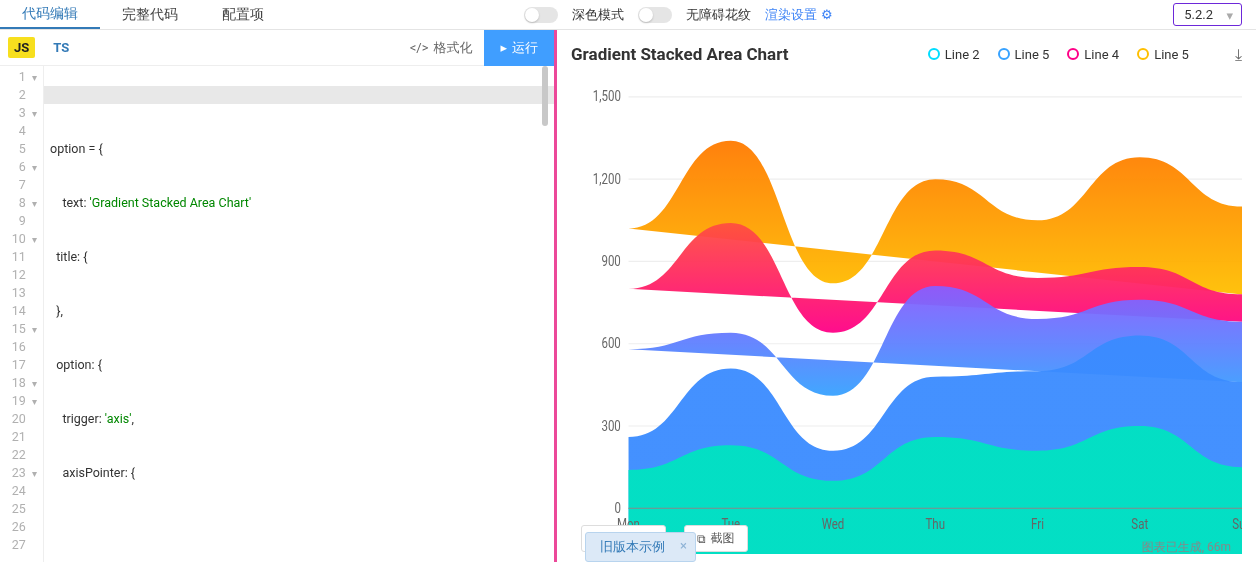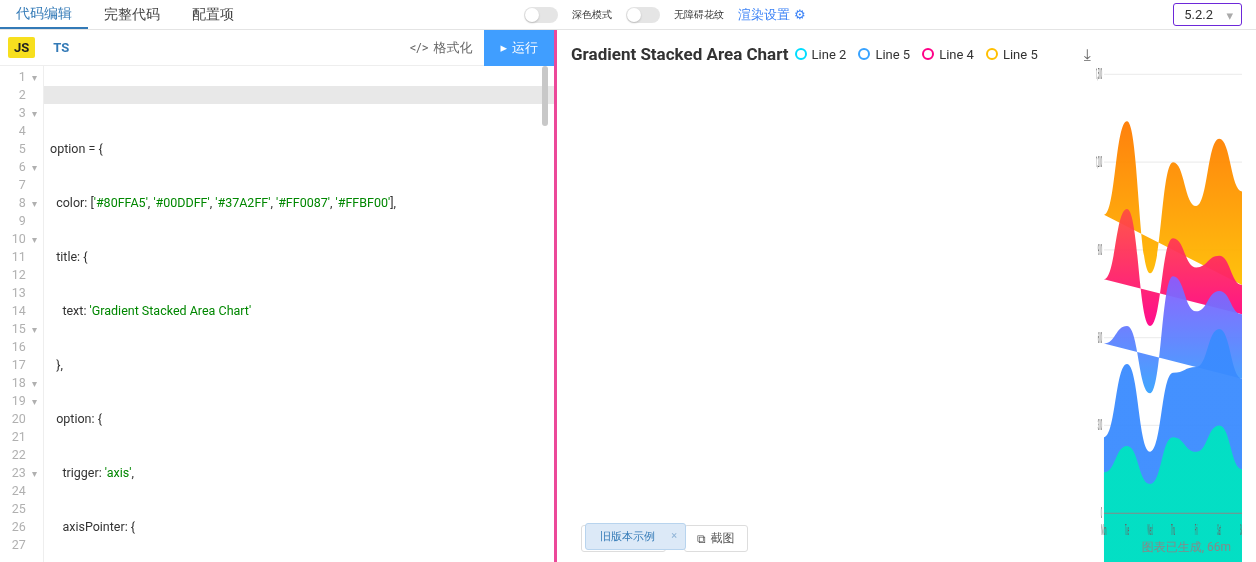--- a/index.html
+++ b/index.html
@@ -1,24 +1,24 @@
 <!DOCTYPE html>
 <html><head>
 <meta charset="utf-8">
 <style>
   *{box-sizing:border-box;margin:0;padding:0;font-family:-apple-system,BlinkMacSystemFont,"Segoe UI",Roboto,"PingFang SC","Microsoft YaHei",sans-serif}
   body{width:1256px;height:562px;overflow:hidden;background:#fff;display:flex;flex-direction:column}
   .top{display:flex;height:30px;border-bottom:1px solid #e4e4e4}
   .top-left{width:516px;display:flex;align-items:stretch;background:#fff}
-  .top-tab{padding:0 16px;display:flex;align-items:center;font-size:14px;color:#444;cursor:pointer}
+  .top-tab{padding:0 22px;display:flex;align-items:center;font-size:14px;color:#444;cursor:pointer}
   .top-tab.active{color:#337ab7;border-bottom:2px solid #337ab7;background:#fff}
   .top-right{flex:1;display:flex;align-items:center;gap:14px;padding:0 14px 0 8px;background:#fff}
   .toggle{width:34px;height:16px;border-radius:10px;background:#e5e5e5;position:relative;cursor:pointer}
   .toggle::after{content:"";position:absolute;left:1px;top:1px;width:14px;height:14px;border-radius:50%;background:#fff;box-shadow:0 1px 2px rgba(0,0,0,.2)}
-  .lbl{font-size:10px;color:#333}
+  .lbl{font-size:13px;color:#333}
   .render-set{font-size:13px;color:#3b82f6;display:flex;align-items:center;gap:4px}
   .ver-sel{border:1px solid #6d28d9;padding:3px 28px 3px 10px;font-size:13px;color:#333;background:#fff;border-radius:3px;position:relative;cursor:pointer}
   .ver-sel::after{content:"▾";position:absolute;right:8px;top:4px;color:#aaa}
   .sp{flex:1}
   .main{flex:1;display:flex;min-height:0}
   .left{width:557px;display:flex;flex-direction:column;border-right:3px solid #ec4899}
   .ed-bar{height:36px;display:flex;align-items:center;padding:0 0 0 8px;background:#fff;border-bottom:1px solid #eee}
   .lang{padding:6px 12px;font-size:13px;color:#666;cursor:pointer;border-radius:2px}
   .lang.js{background:#f7df1e;color:#222;font-weight:700;padding:3px 6px;margin-right:6px}
   .lang.ts{color:#337ab7;font-weight:700}
@@ -26,33 +26,33 @@
   .run{background:#409eff;color:#fff;font-size:13px;padding:0 16px;height:36px;display:flex;align-items:center;gap:5px;cursor:pointer}
   .editor{flex:1;display:flex;font-family:Consolas,Monaco,monospace;font-size:12.5px;line-height:18px;overflow:hidden}
   .gut{width:44px;background:#fff;color:#b0b0b0;text-align:right;padding:2px 6px 2px 0;user-select:none;border-right:1px solid #eee}
   .gut div{height:18px}
   .code{flex:1;padding:2px 6px;white-space:pre;color:#333;position:relative}
   .code .ln{height:18px}
   .hl{position:absolute;left:0;right:0;top:20px;height:18px;background:#e8e8e8;z-index:-1}
   .s{color:#008700}.p{color:#333}
   .fold{color:#b0b0b0;font-size:10px;display:inline-block;width:8px}
 
-  .right{flex:1;position:relative;padding:12px 14px 0;background:#fff;display:flex;flex-direction:row}
+  .right{flex:1;position:relative;padding:12px 14px 8px;background:#fff;display:flex;flex-direction:column}
   .chart-top{display:flex;align-items:center;gap:6px;height:24px}
   .ctitle{font-size:17px;font-weight:700;color:#333}
-  .leg{display:flex;align-items:center;gap:12px;margin-left:auto;margin-right:40px;font-size:13px;color:#333}
+  .leg{display:flex;align-items:center;gap:18px;margin-left:auto;margin-right:40px;font-size:13px;color:#333}
   .leg .li{display:flex;align-items:center;gap:5px}
   .ring{width:12px;height:12px;border-radius:50%;border:2px solid}
   .dl{font-size:16px;color:#666;cursor:pointer}
   .plot{flex:1;position:relative;margin-top:8px}
   svg{width:100%;height:100%}
   .yline{stroke:#eee;stroke-width:1}
   .axis{stroke:#888;stroke-width:1}
 
-  .banner{position:absolute;bottom:12px;left:28px;background:#dce9f7;border:1px solid #b8d4ee;border-radius:3px;padding:5px 30px 5px 14px;font-size:11px;color:#337ab7}
+  .banner{position:absolute;bottom:0;left:28px;background:#dce9f7;border:1px solid #b8d4ee;border-radius:3px;padding:5px 30px 5px 14px;font-size:13px;color:#337ab7}
   .banner .x{position:absolute;right:8px;top:5px;color:#8eb3d6;cursor:pointer}
   .btm-btns{position:absolute;bottom:10px;left:24px;display:flex;gap:18px}
   .obtn{border:1px solid #ddd;border-radius:3px;padding:4px 12px;font-size:12px;color:#555;background:#fff;display:flex;align-items:center;gap:5px;cursor:pointer}
   .status{position:absolute;bottom:6px;right:25px;font-size:12px;color:#888}
   .scr{position:absolute;right:6px;top:0;width:6px;height:60px;background:#c8c8c8;border-radius:3px}
 </style>
 </head>
 <body>
 
 <div class="top">
@@ -116,23 +116,22 @@
           <div>23 <span class="fold">▾</span></div>
           <div>24 <span class="fold"></span></div>
           <div>25 <span class="fold"></span></div>
           <div>26 <span class="fold"></span></div>
           <div>27 <span class="fold"></span></div>
         </div>
       <div class="code" id="code">
         <div class="hl"></div>
         <div class="scr"></div>
         <div class="ln"><span>option </span><span class="p">= {</span></div>
-        <div class="ln"><span>  color: [</span><span class="s">'#80FFA5'</span><span>, </span><span class="s">'#00DDFF'</span><span>, </span><span class="s">'#37A2FF'</span><span>, </span><span class="s">'#FF0087'</span><span>, </span><span class="s">'#FFBF00'</span><span>],</span></div>
+        <div class="ln"><span>    text: </span><span class="s">'Gradient Stacked Area Chart'</span></div>
         <div class="ln">  title: {</div>
-        <div class="ln"><span>    text: </span><span class="s">'Gradient Stacked Area Chart'</span></div>
         <div class="ln">  },</div>
         <div class="ln">  option: {</div>
         <div class="ln"><span>    trigger: </span><span class="s">'axis'</span><span>,</span></div>
         <div class="ln">    axisPointer: {</div>
         
         
         
         
         
         

